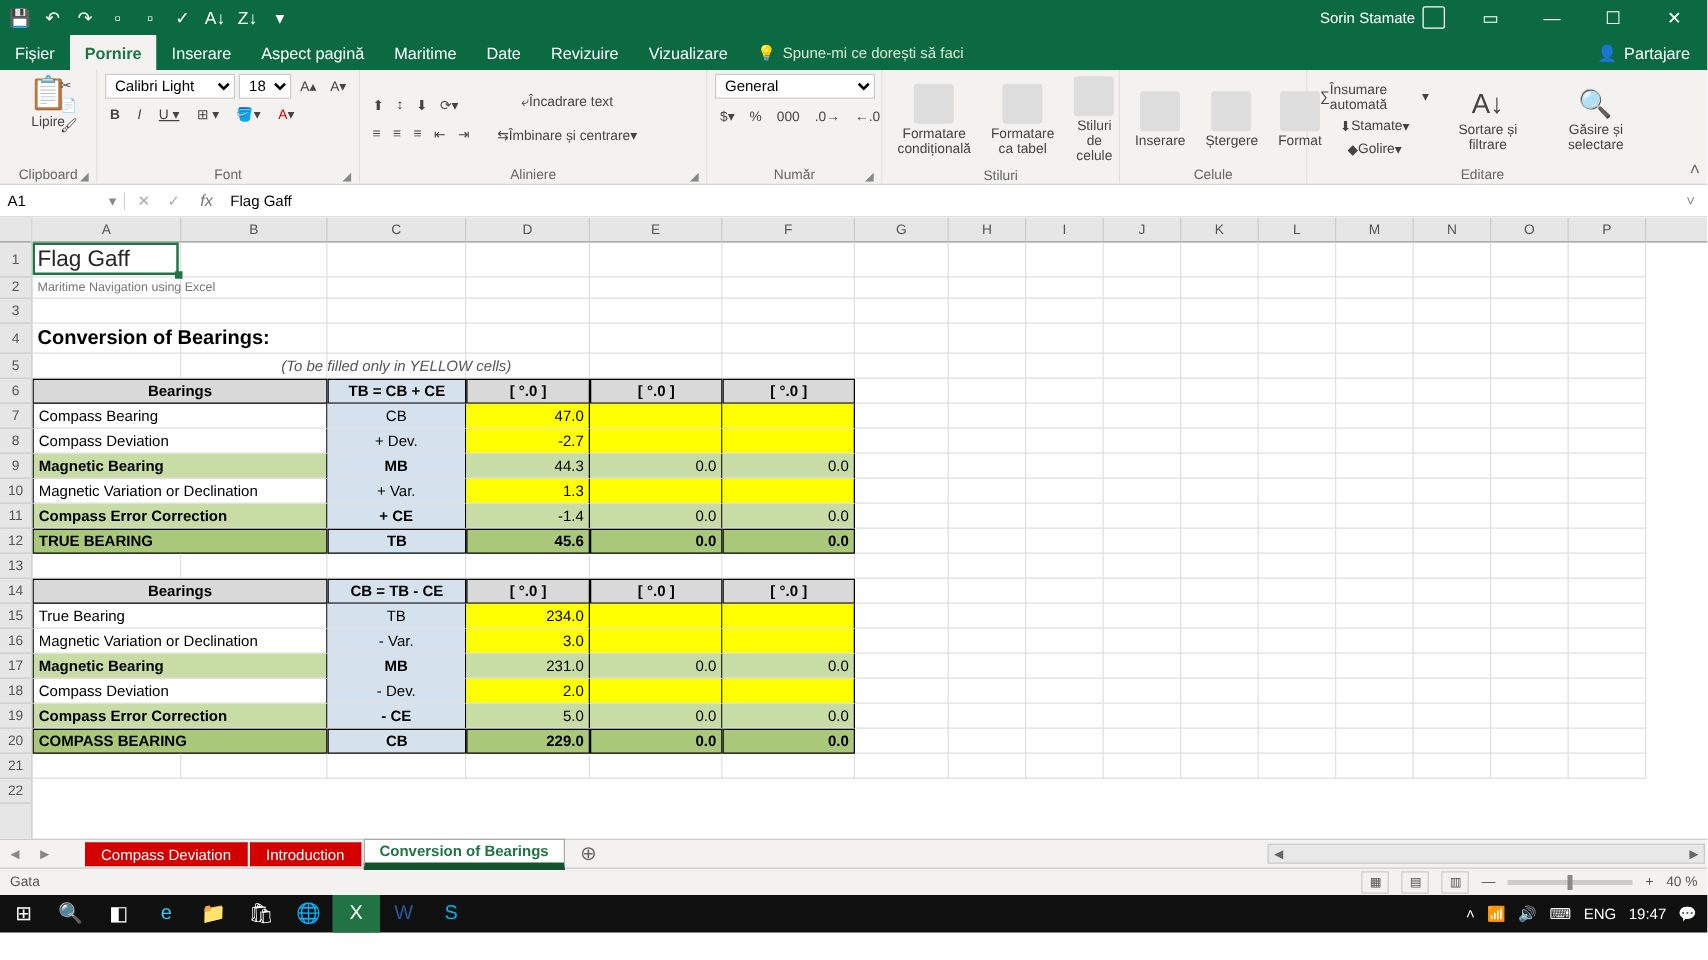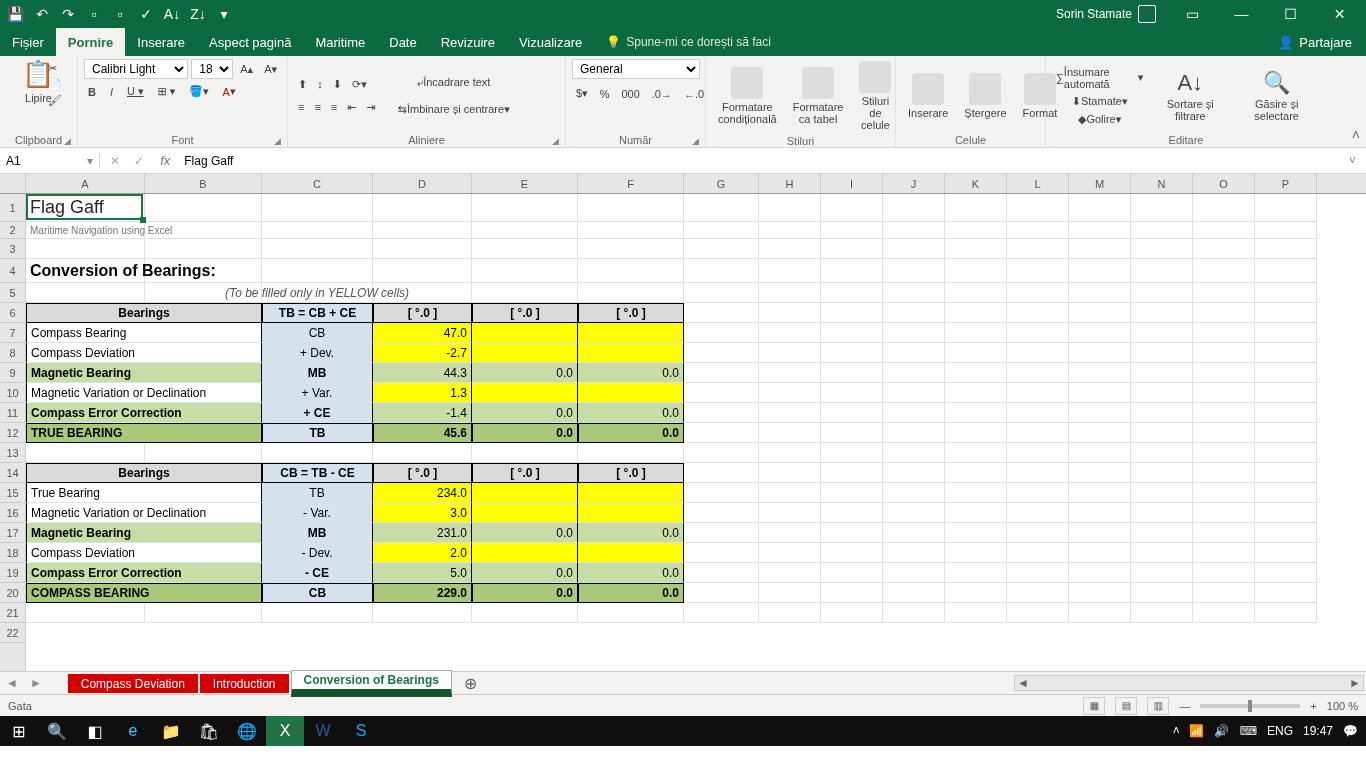--- a/index.html
+++ b/index.html
@@ -47,21 +47,21 @@
 .subtitle { font-size: 10px; color: #777; }
 .section { font-size: 16px; font-weight: bold; }
 .note { font-style: italic; color: #555; }
 .hdr { font-weight: bold; text-decoration: underline; }
 .selborder { position: absolute; border: 2px solid #217346; pointer-events: none; }
 .selhandle { position: absolute; width: 6px; height: 6px; background: #217346; }
 .sheet-tabs { height: 23px; background: #f3f2f1; border-top: 1px solid #ccc; display: flex; align-items: center; font-size: 12px; }
 .sheet-tabs .navbtn { padding: 0 6px; color: #888; }
 .sheet-tabs .stab { padding: 2px 12px; border: 1px solid #aaa; border-bottom: none; margin-right: 2px; cursor: pointer; background: #fff; }
 .sheet-tabs .stab.red { background: #d40000; color: #fff; border-color: #d40000; }
-.sheet-tabs .stab.active { background: #fff; color: #217346; font-weight: bold; border-bottom: 8px solid #14532d; }
+.sheet-tabs .stab.active { background: #fff; color: #217346; font-weight: bold; border-bottom: 6px solid #14532d; }
 .sheet-tabs .addsheet { padding: 0 10px; color: #666; font-size: 16px; }
 .sheet-tabs .scroll { margin-left: auto; width: 350px; height: 16px; background: #e8e8e8; border: 1px solid #ccc; margin-right: 2px; position: relative; display:flex; align-items:center; justify-content:space-between; padding:0 2px; color:#666; }
 .statusbar { height: 22px; background: #f3f2f1; border-top: 1px solid #ccc; display: flex; align-items: center; font-size: 11px; color: #555; padding: 0 8px; }
 .statusbar .right { margin-left: auto; display: flex; align-items: center; gap: 10px; }
 .statusbar .viewbtn { width: 22px; height: 18px; border: 1px solid #ccc; display: inline-flex; align-items: center; justify-content: center; font-size: 10px; }
 .statusbar .slider { width: 100px; height: 4px; background: #ccc; position: relative; }
 .statusbar .slider .thumb { position: absolute; left: 48px; top: -4px; width: 4px; height: 12px; background: #888; }
 .taskbar { height: 30px; background: #101010; display: flex; align-items: center; color: #fff; font-size: 12px; }
 .taskbar .tb { width: 38px; height: 30px; display: inline-flex; align-items: center; justify-content: center; font-size: 16px; }
 .taskbar .tray { margin-left: auto; display: flex; align-items: center; gap: 10px; padding-right: 8px; font-size: 12px; }
@@ -698,21 +698,21 @@
   <span>Gata</span>
   <div class="right">
     <span class="viewbtn">▦</span>
     <span class="viewbtn">▤</span>
     <span class="viewbtn">▥</span>
     <span>—</span>
     <div class="slider">
         <div class="thumb"></div>
       </div>
     <span>+</span>
-    <span>100 %</span>
+    <span>40 %</span>
   </div>
 </div>
 
 <div class="taskbar">
   <span class="tb">⊞</span>
   <span class="tb">🔍</span>
   <span class="tb">◧</span>
   <span class="tb" style="color:#3cf">e</span>
   <span class="tb">📁</span>
   <span class="tb">🛍</span>

